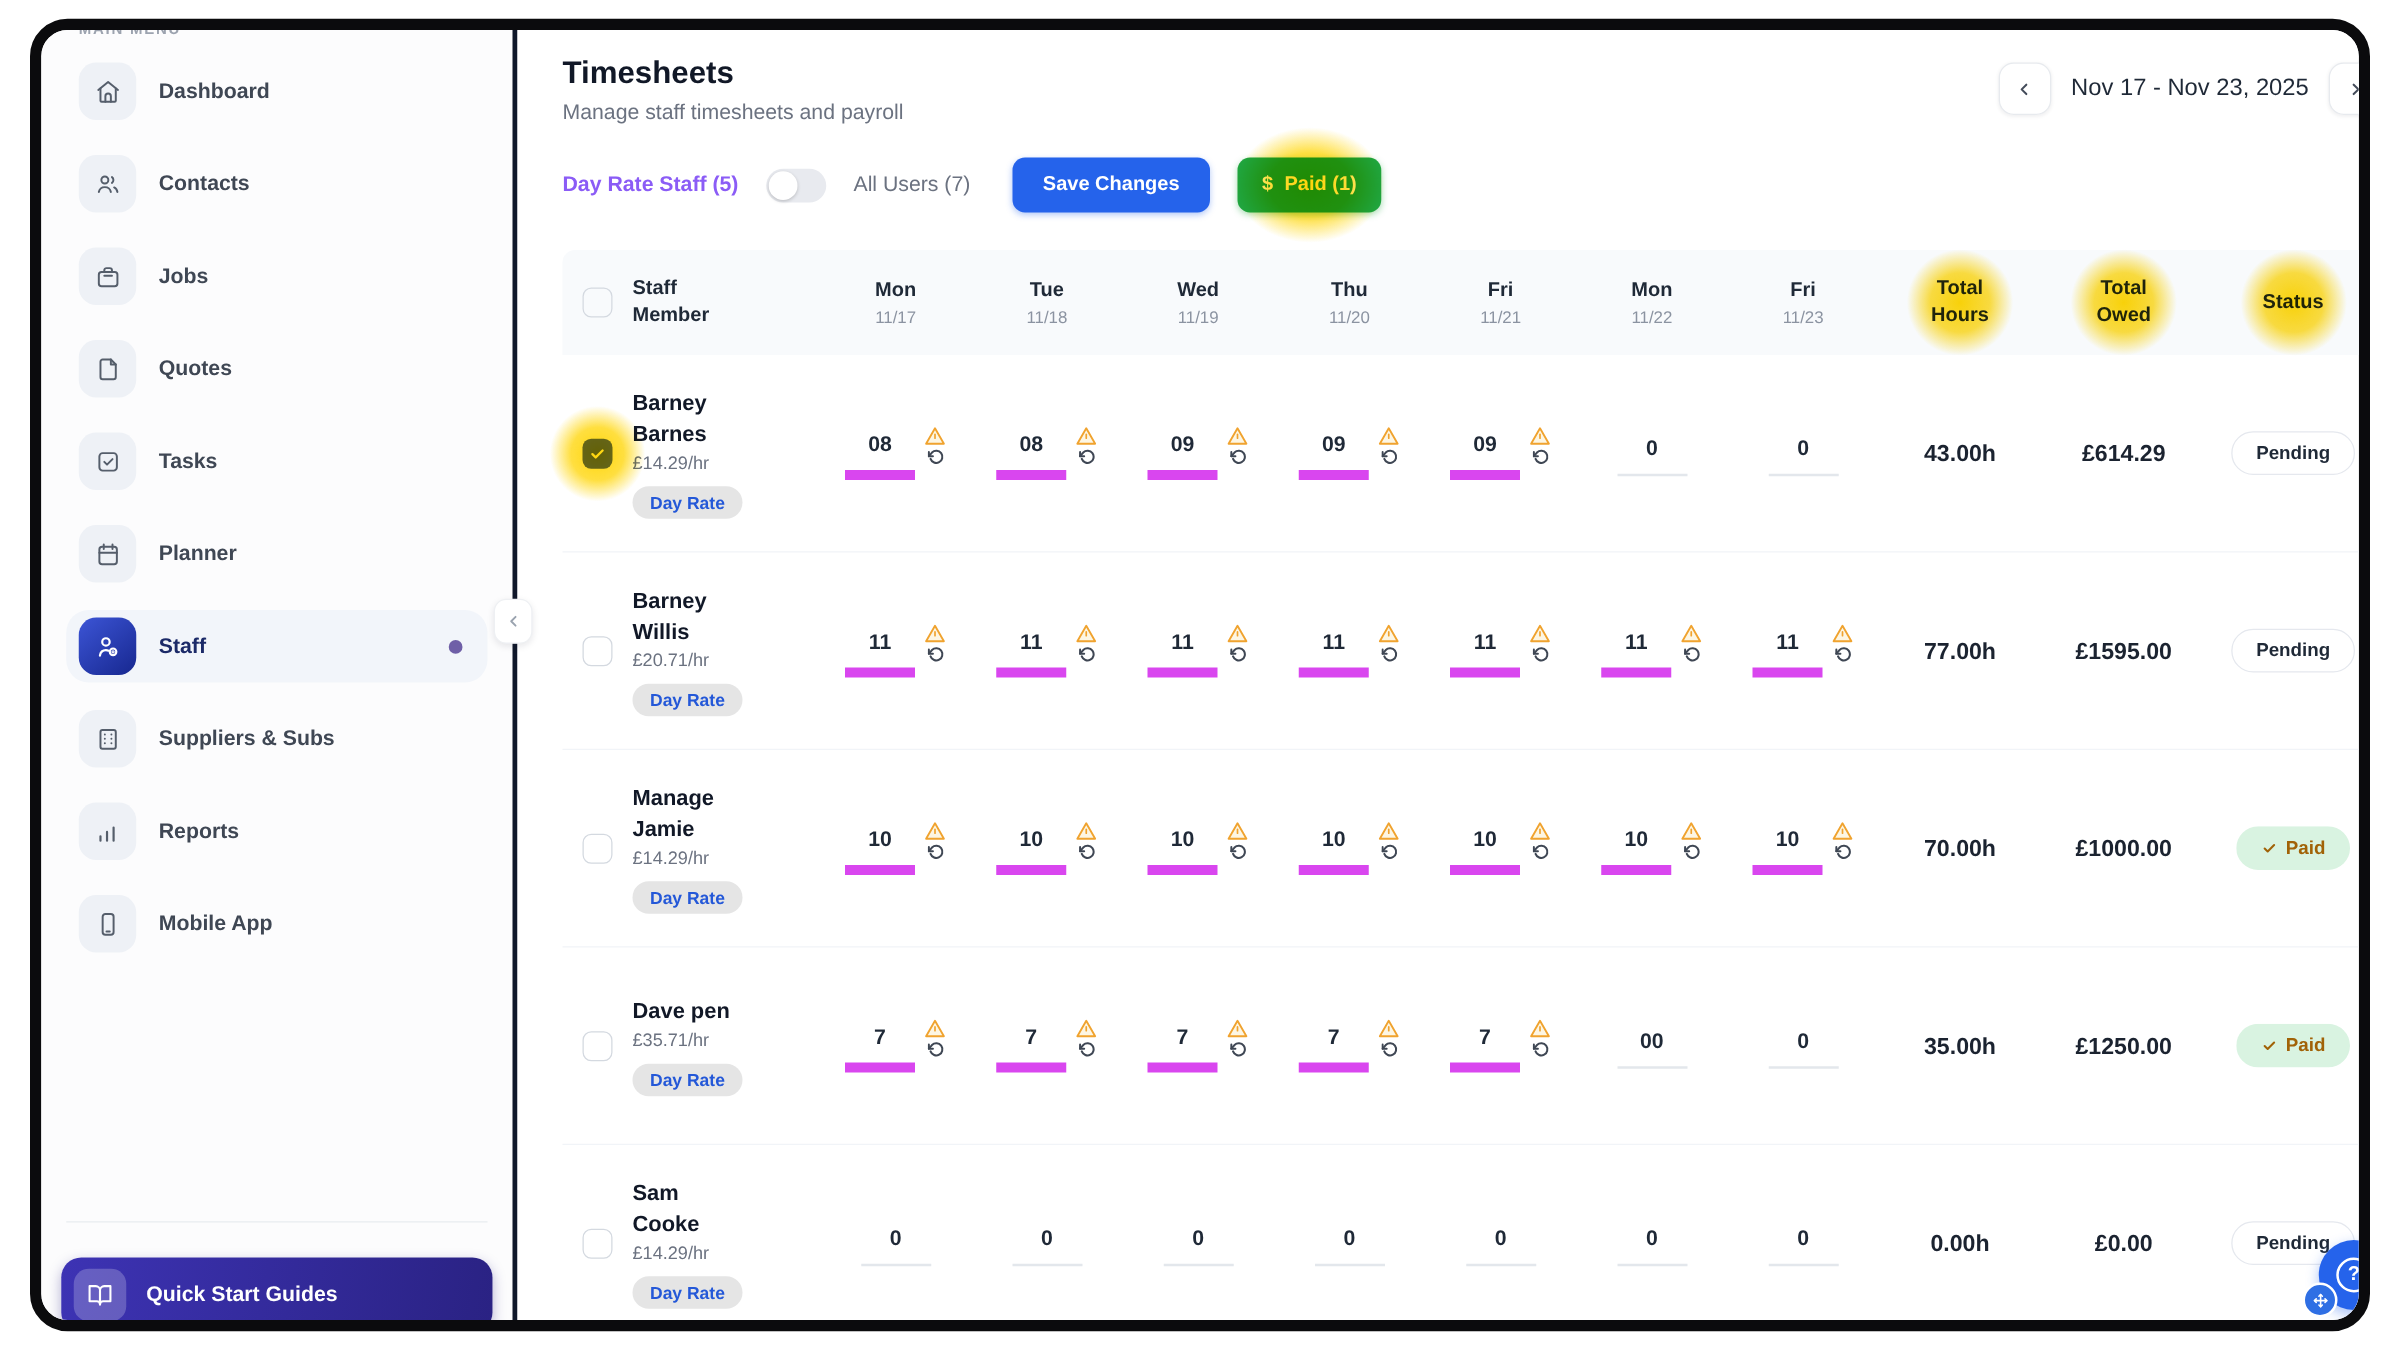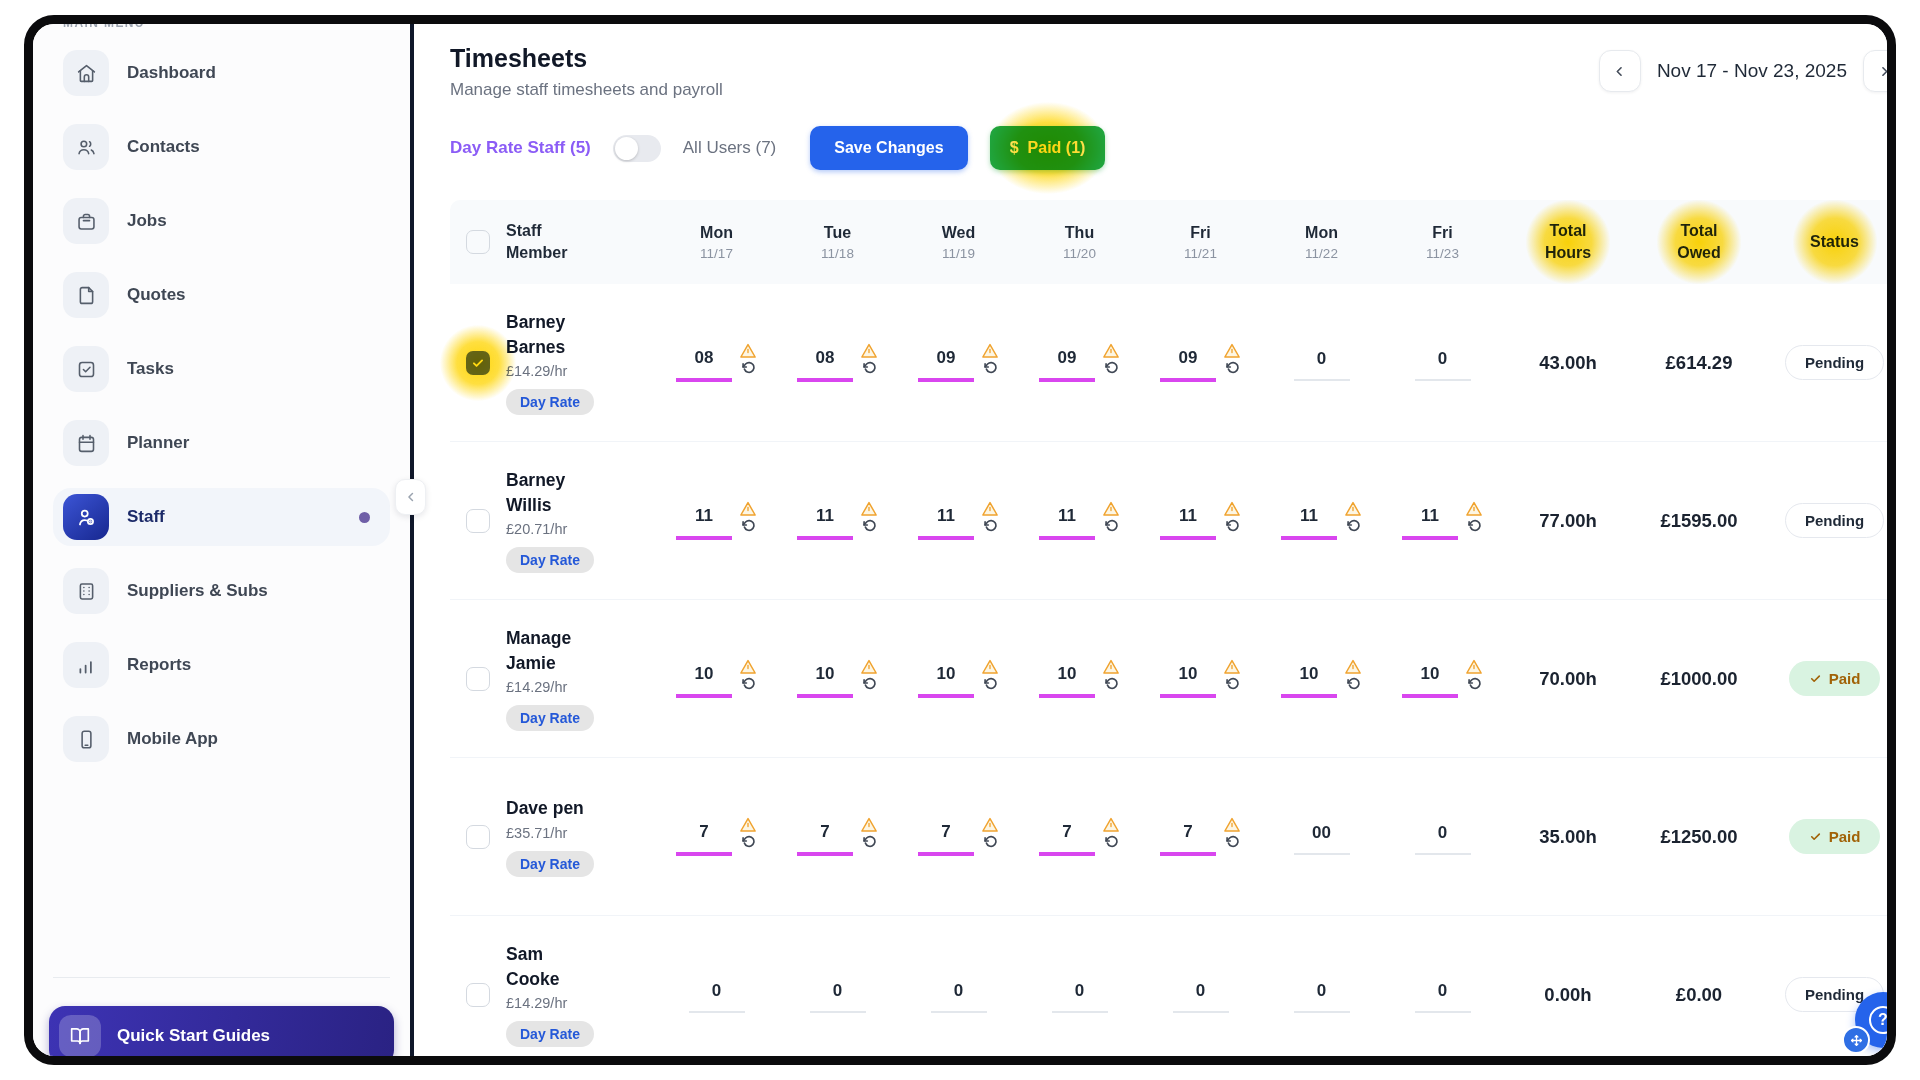--- a/index.html
+++ b/index.html
@@ -85,21 +85,21 @@
   .staff-cell { display:flex; flex-direction:column; align-items:flex-start; }
   .staff-name { font-size:17.5px; font-weight:600; color:#111827; max-width:90px; line-height:1.45; }
   .staff-rate { font-size:14.5px; color:#6b7280; margin-top:3px; }
   .badge { margin-top:10px; background:#e5e5e5; color:#2458d8; font-size:14px; font-weight:700;
            padding:5px 14px; border-radius:999px; }
 
   .day-cell { display:flex; justify-content:center; }
   .day-main { display:flex; align-items:flex-start; justify-content:center; gap:7px; }
   .day-input { width:56px; border:none; outline:none; background:transparent; text-align:center;
                font-size:17px; font-weight:600; color:#1f2937; padding:4px 0 10px 0; font-family:inherit; }
-  .day-input.filled { border-bottom:4px solid #d946ef; }
+  .day-input.filled { border-bottom:8px solid #d946ef; }
   .day-input.zero { border-bottom:2px solid #e3e7ec; }
   .cell-icons { display:flex; flex-direction:column; align-items:center; gap:1px; margin-top:-2px; }
   .cell-icons .undo { cursor:pointer; color:#3f4754; display:flex; }
   .cell-icons .warn { display:flex; }
 
   .total-cell { font-size:18.5px; font-weight:700; color:#1b2330; text-align:center; }
   .status-cell { display:flex; justify-content:center; }
   .pill { display:inline-flex; align-items:center; gap:7px; font-size:15px; font-weight:700;
           border-radius:999px; padding:8px 19px; }
   .pill.pending { background:#fff; border:1.6px solid #e5e8ee; color:#1f2937; }

